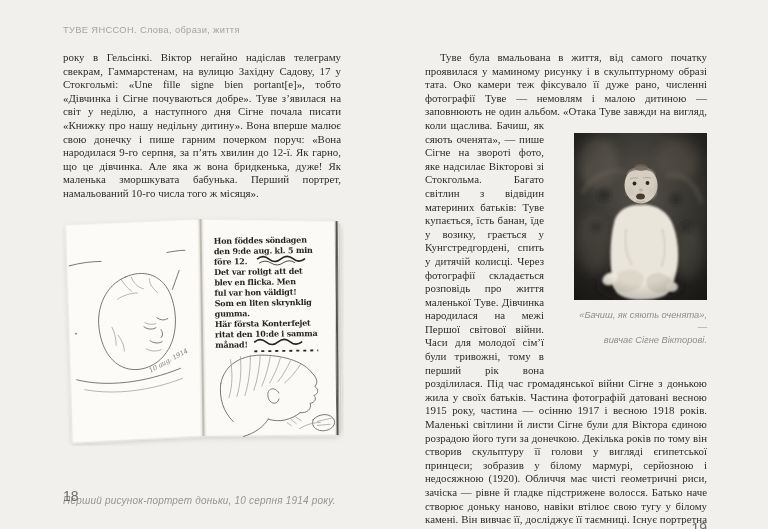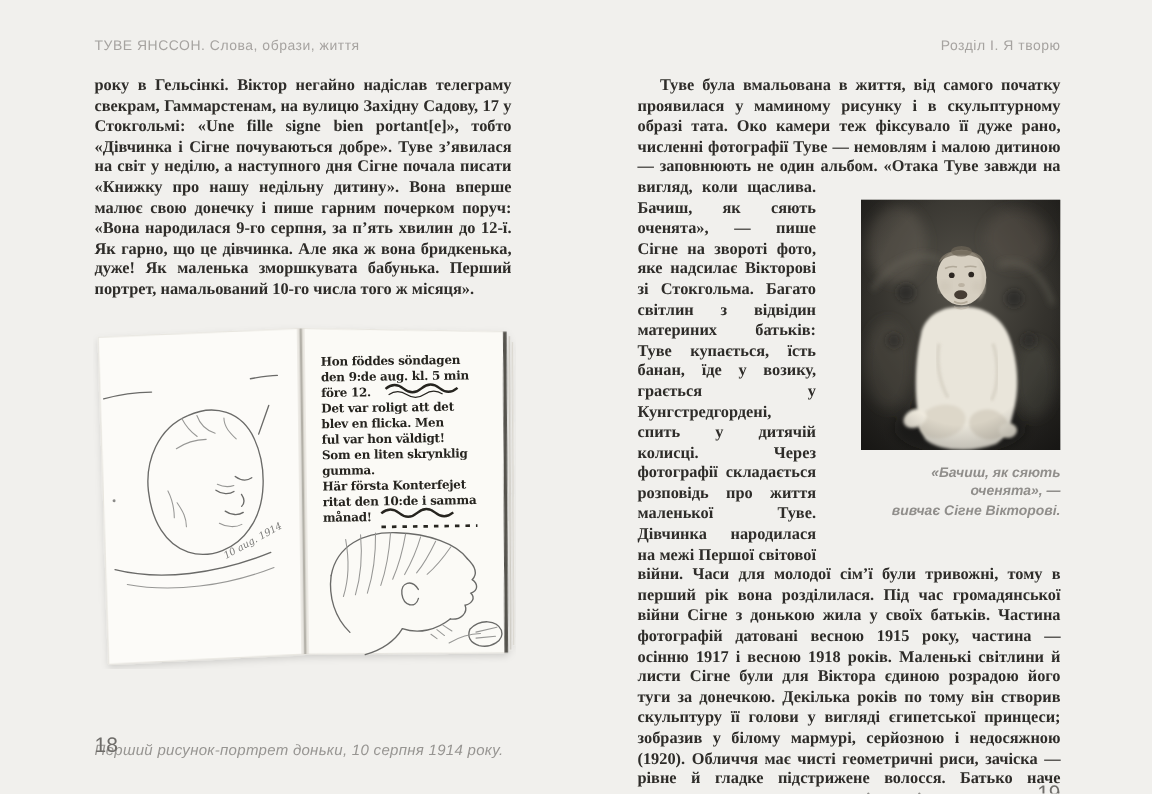--- a/index.html
+++ b/index.html
@@ -16,21 +16,20 @@
     position:absolute;top:25px;left:0;right:0;
     font-size:9.3px;letter-spacing:.35px;color:#a6a3a0;
   }
   .running-head.rh-right{text-align:right;}
 
   .body-text{
     position:absolute;top:51px;left:0;right:0;margin:0;
     font-family:"Liberation Serif","DejaVu Serif",serif;
     font-size:10.9px;line-height:13.6px;color:#2e2c29;
     text-align:justify;
-    font-weight:bold;
   }
   .p-indent::before{content:"";display:inline-block;width:15px;}
 
   .photo-float{
     float:right;width:133px;
     margin:14px 0 26px 12px;
     padding-left:18px;
   }
   .photo-float svg{display:block;}
   .photo-caption{
@@ -160,21 +159,20 @@
     </svg>
   </figure>
 
   <div class="caption-left">Перший рисунок-портрет доньки, 10 серпня 1914 року.</div>
 
   <div class="page-number pn-left">18</div>
 </section>
 
 <section class="page page-right">
 
-  <div class="running-head rh-right">Розділ І. Я творю</div>
 
   <p class="body-text">
     <span class="p-indent">Туве була вмальована в життя, від самого початку проявилася у маминому рисунку і в скульптурному образі тата. Око камери теж фіксувало її дуже рано, численні фотографії Туве — немовлям і малою дитиною — заповнюють не один альбом. «Отака</span>
     <span class="photo-float">
       <svg width="133" height="167" viewBox="0 0 133 167">
         <defs>
           <radialGradient id="phBg" cx="50%" cy="35%" r="80%">
             <stop offset="0%" stop-color="#55524a"></stop>
             <stop offset="55%" stop-color="#34322d"></stop>
             <stop offset="100%" stop-color="#1e1d1b"></stop>

